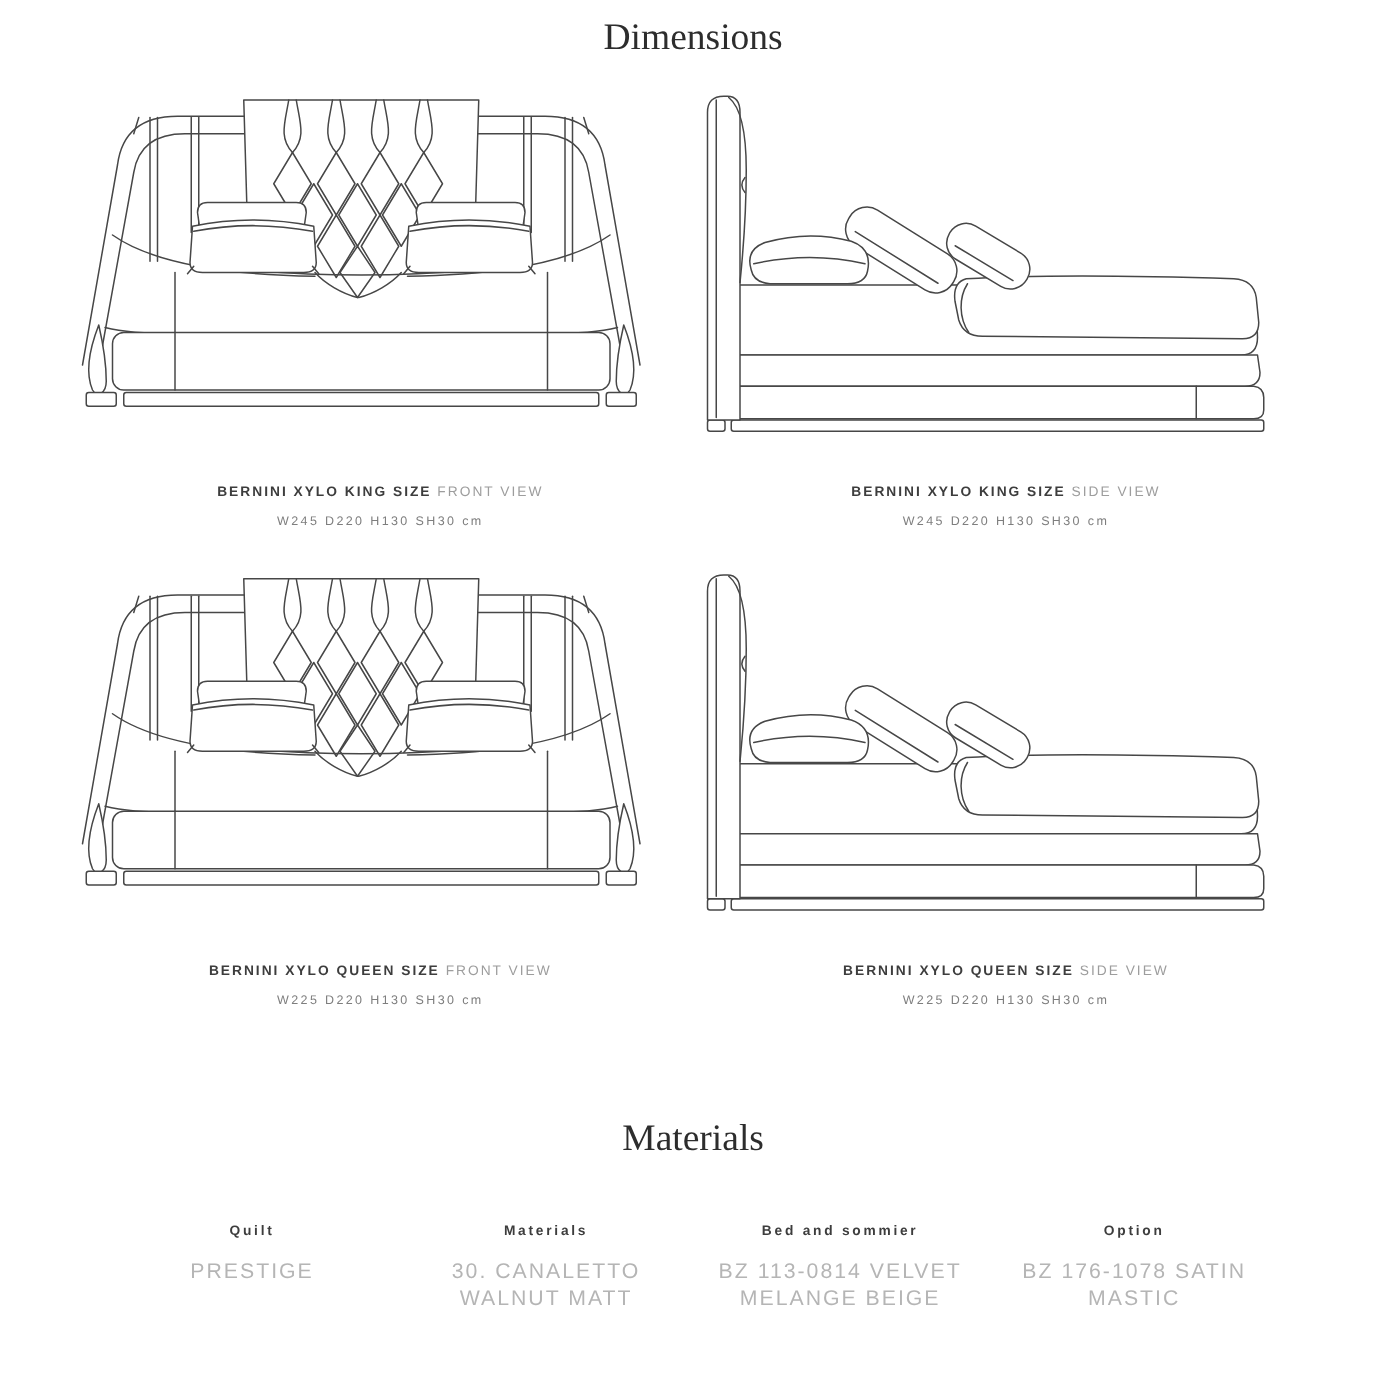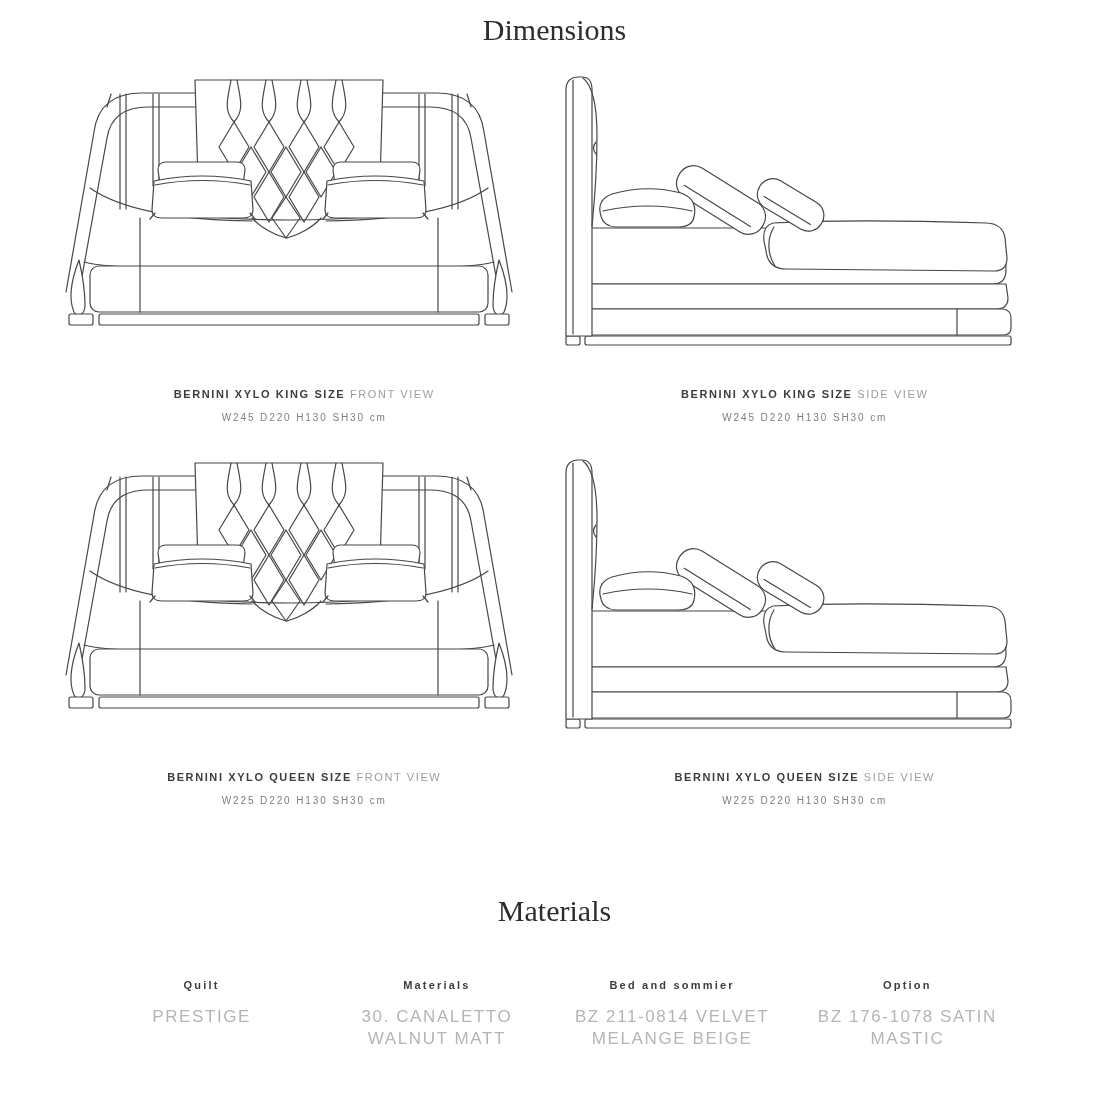--- a/index.html
+++ b/index.html
@@ -206,21 +206,21 @@
     <div class="material">
       <div class="mat-label">Quilt</div>
       <div class="mat-value">PRESTIGE</div>
     </div>
     <div class="material">
       <div class="mat-label">Materials</div>
       <div class="mat-value">30. CANALETTO WALNUT MATT</div>
     </div>
     <div class="material">
       <div class="mat-label">Bed and sommier</div>
-      <div class="mat-value">BZ 211-0814 VELVET MELANGE BEIGE</div>
+      <div class="mat-value">BZ 113-0814 VELVET MELANGE BEIGE</div>
     </div>
     <div class="material">
       <div class="mat-label">Option</div>
       <div class="mat-value">BZ 176-1078 SATIN MASTIC</div>
     </div>
   </div>
 
 </div>
 
 </body></html>

